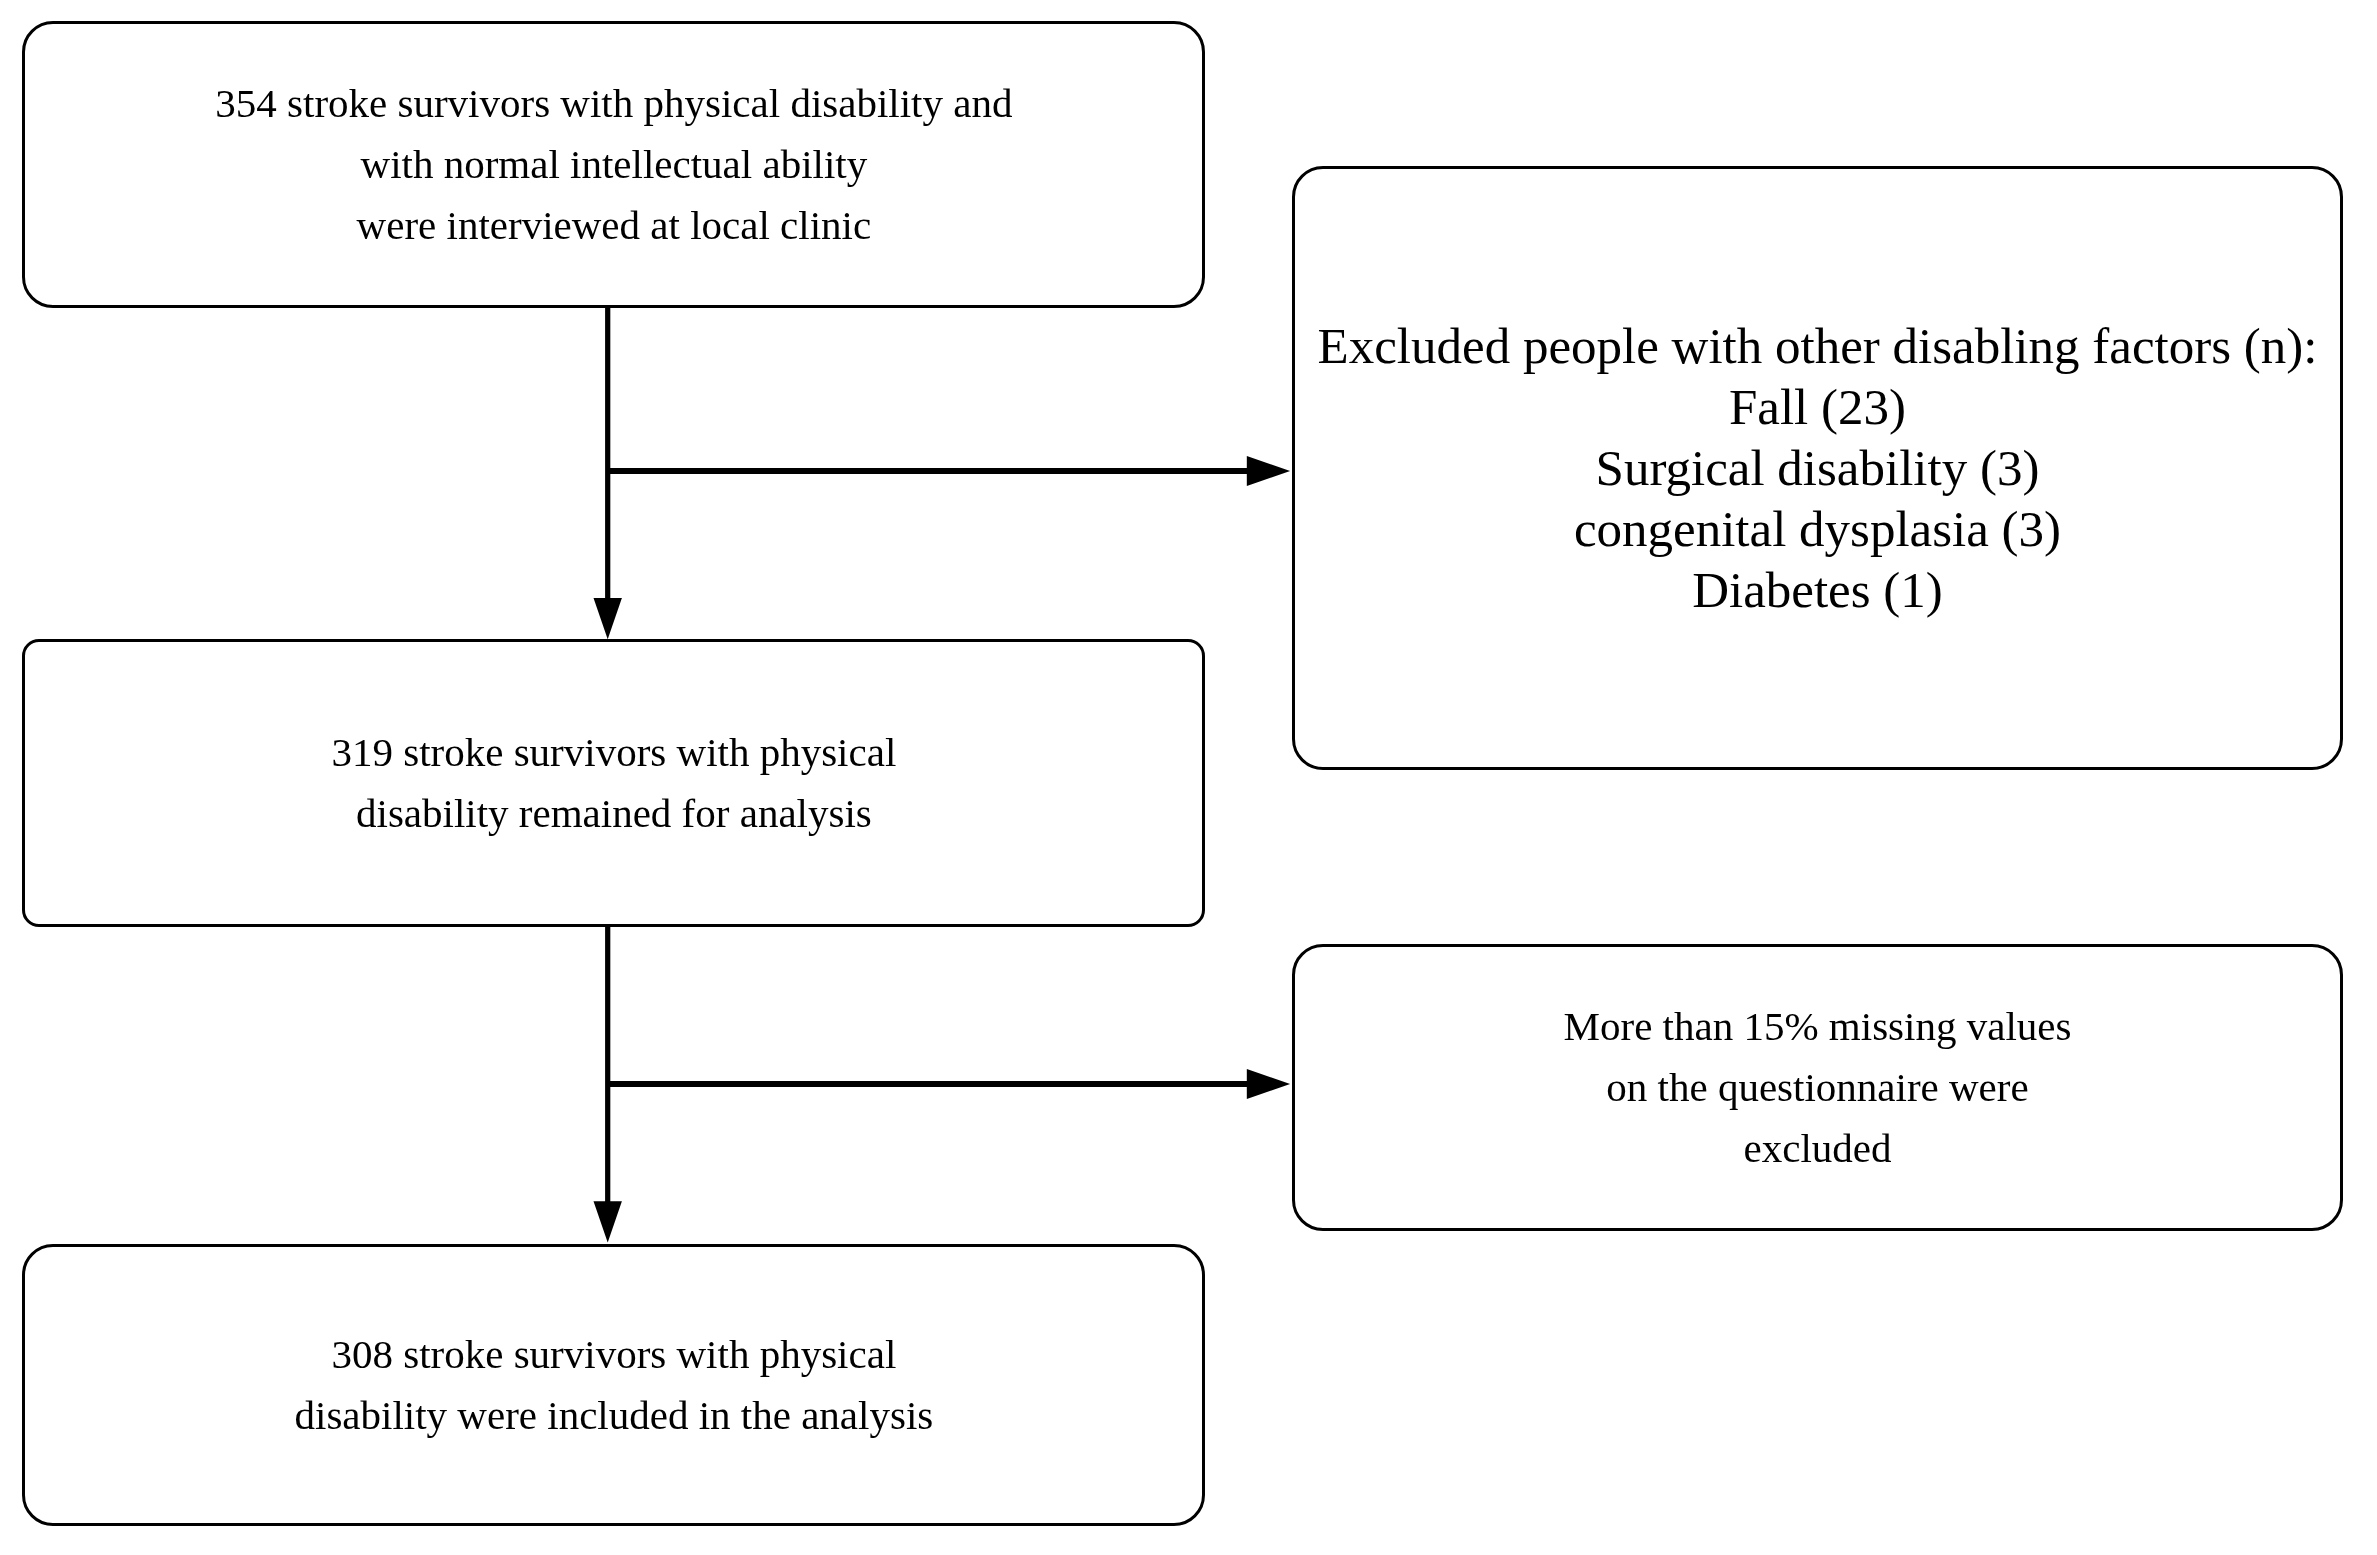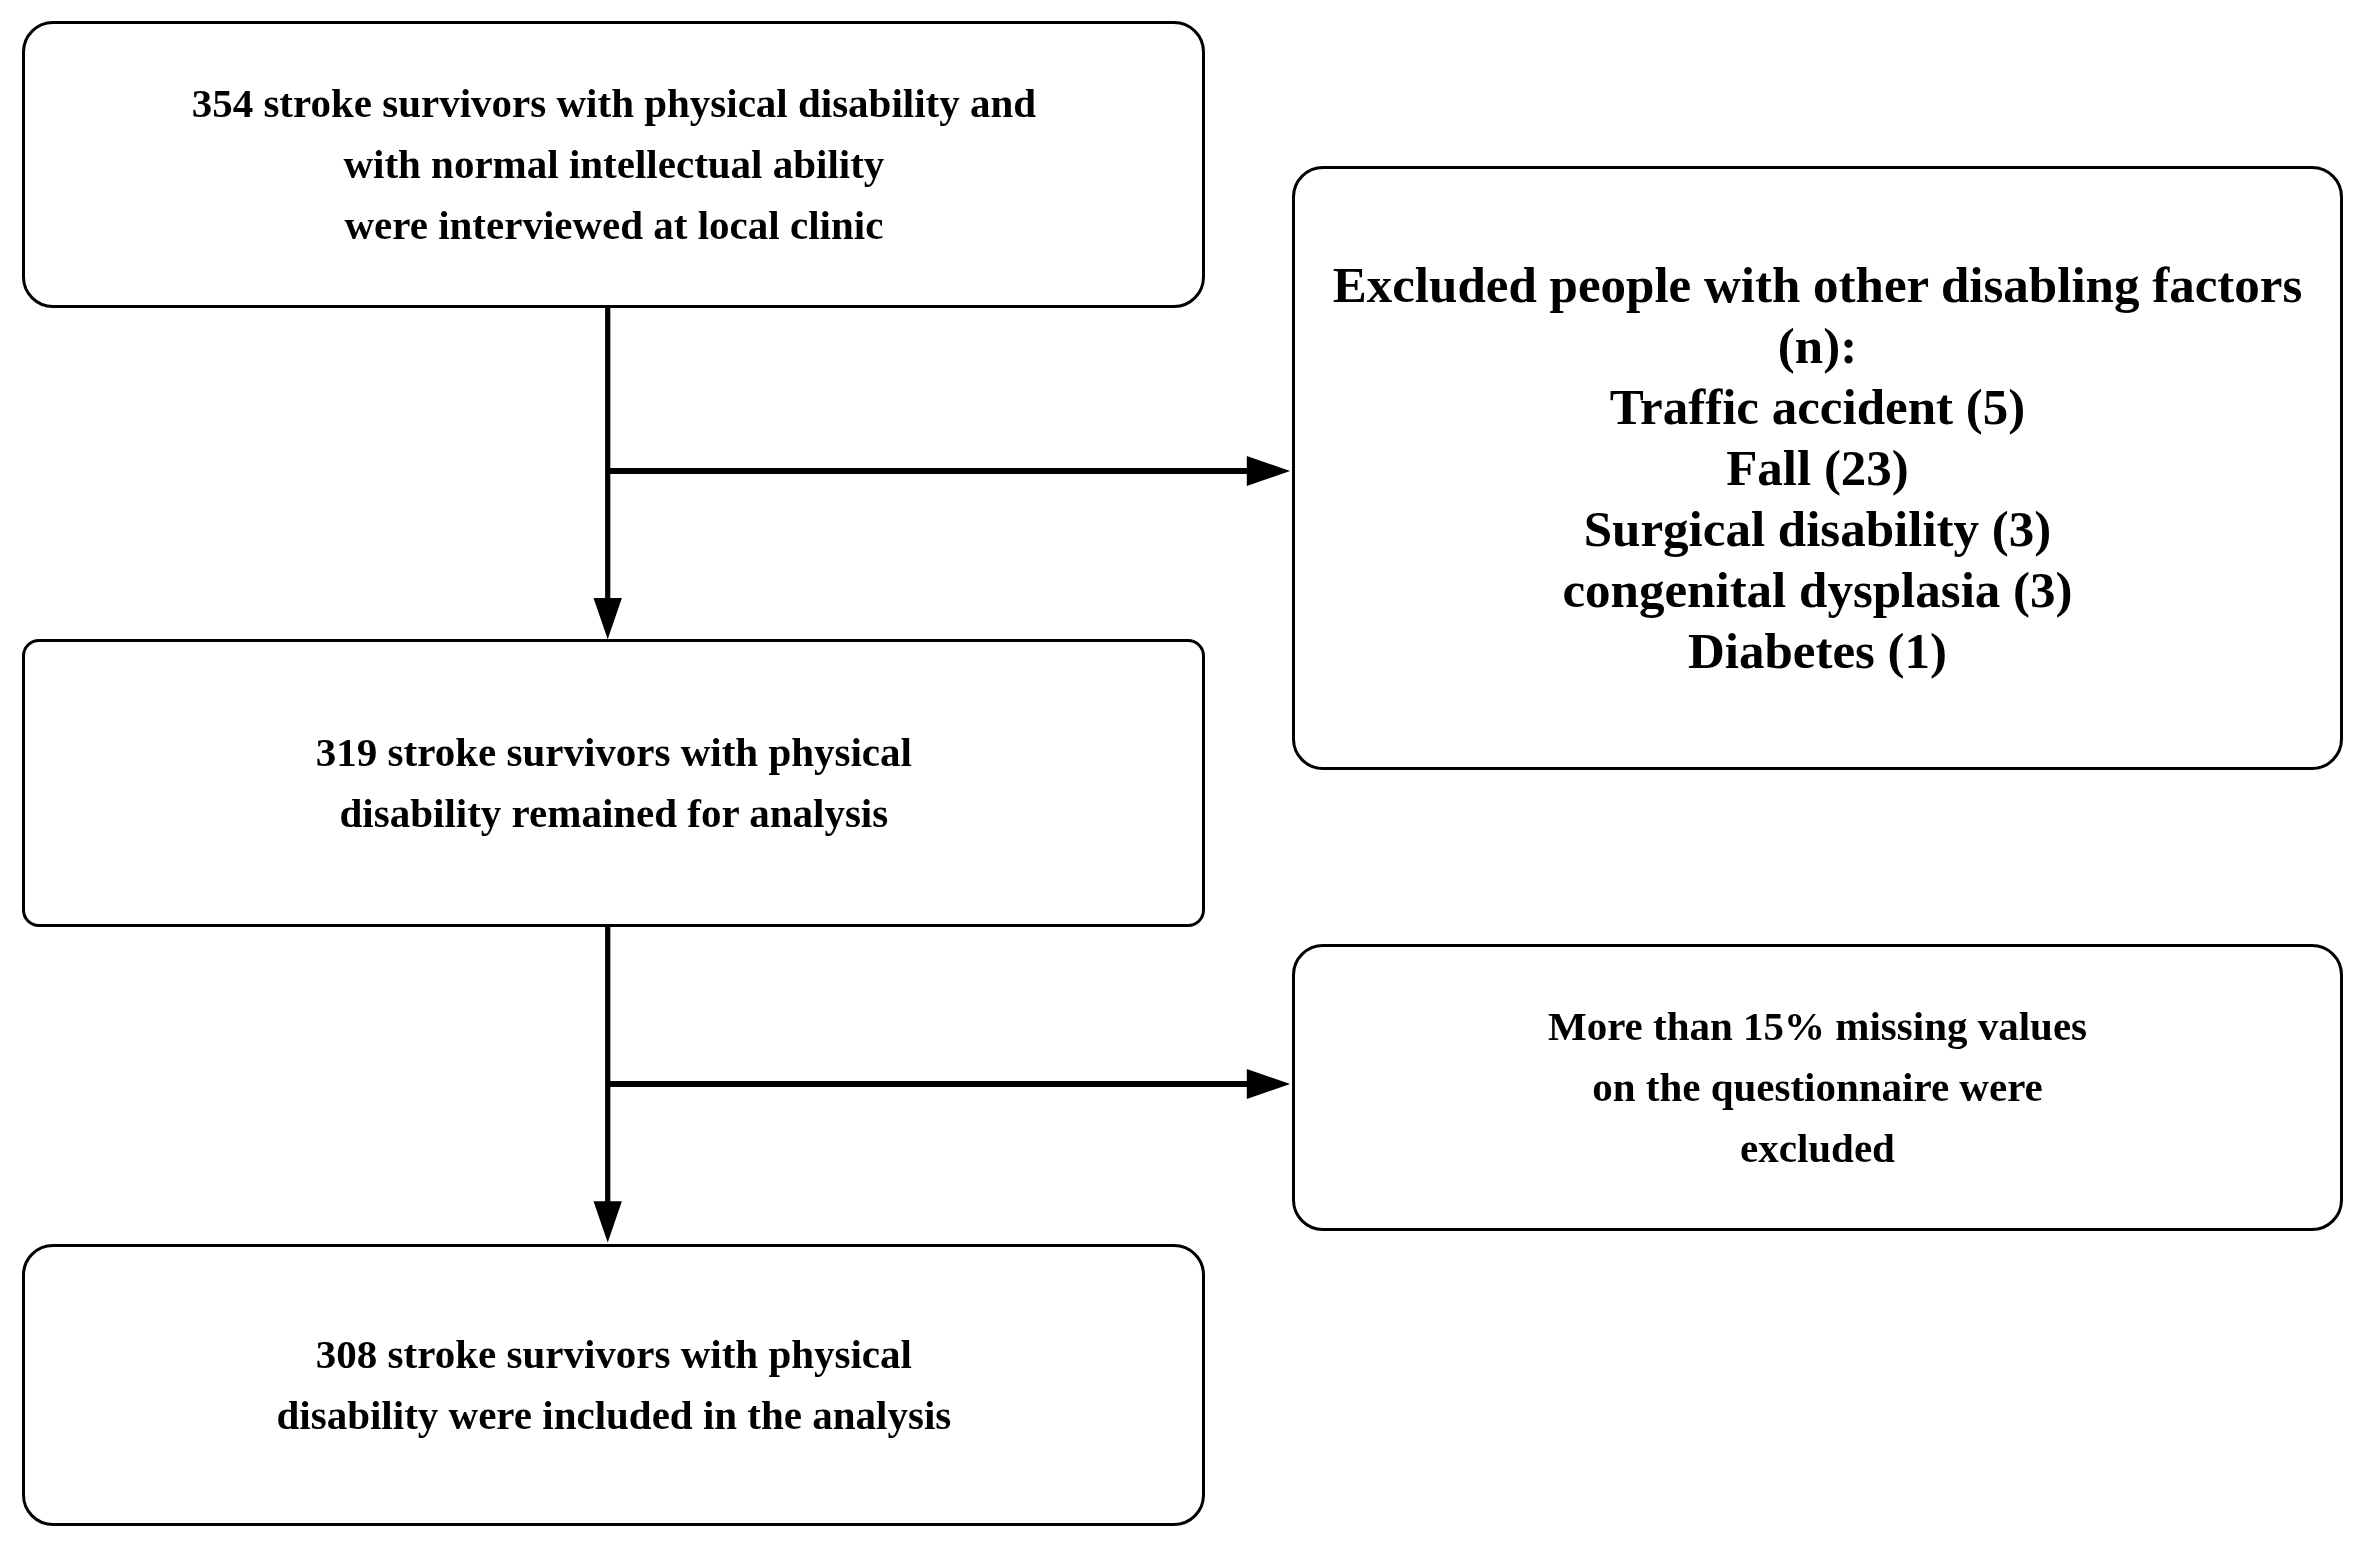--- a/index.html
+++ b/index.html
@@ -24,21 +24,20 @@
   .box {
     position: absolute;
     background: #ffffff;
     border: 3.7px solid #000000;
     border-radius: 31px;
     display: flex;
     align-items: center;
     justify-content: center;
     text-align: center;
     color: #000000;
-    font-weight: bold;
   }
   .box-text {
     font-size: 41px;
     line-height: 61px;
     white-space: pre-line;
     padding: 0 30px;
   }
   .excl-line {
     font-size: 51px;
     line-height: 61px;
@@ -72,21 +71,20 @@
 
   <div class="box box-interviewed">
     <div class="box-text">354 stroke survivors with physical disability and
 with normal intellectual ability
 were interviewed at local clinic</div>
   </div>
 
   <div class="box box-excluded">
     <div>
       <div class="excl-line">Excluded people with other disabling factors (n):</div>
-      <div class="excl-line">Traffic accident (5)</div>
       <div class="excl-line">Fall (23)</div>
       <div class="excl-line">Surgical disability (3)</div>
       <div class="excl-line">congenital dysplasia (3)</div>
       <div class="excl-line">Diabetes (1)</div>
     </div>
   </div>
 
   <div class="box box-remained">
     <div class="box-text">319 stroke survivors with physical
 disability remained for analysis</div>

